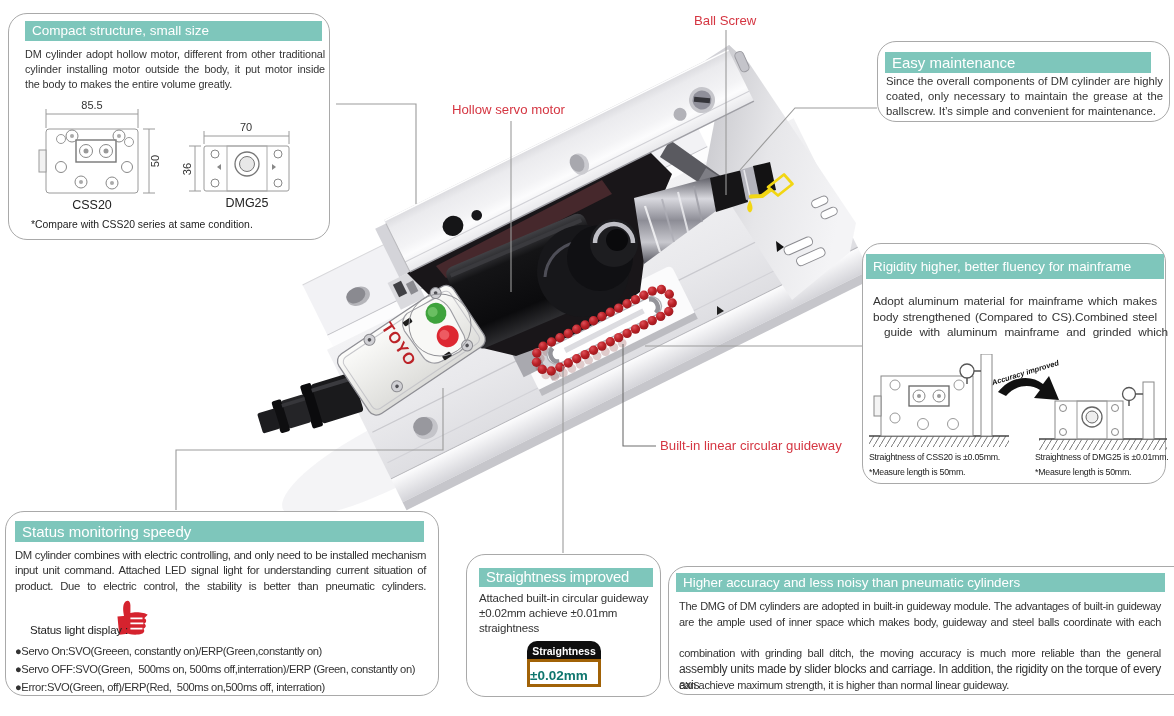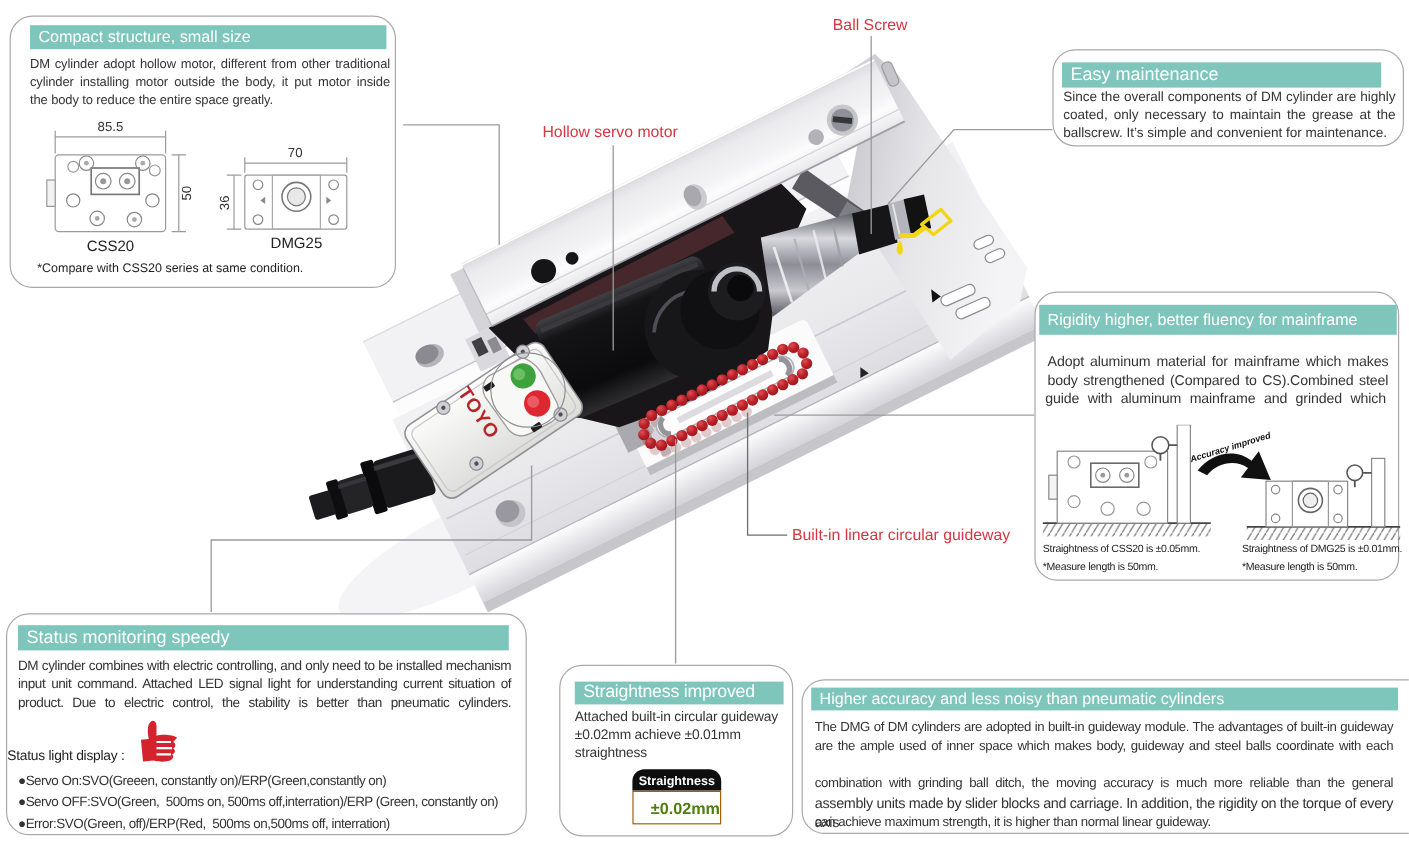--- a/index.html
+++ b/index.html
@@ -258,21 +258,21 @@
 </g>
 <g stroke="#6e6e6e" stroke-width="1.1" fill="none">
   <path d="M656,446 L623,446 L623,344"></path>
 </g>
 </svg>
 
 <div class="box" style="left:8px;top:13px;width:322px;height:227px">
 <div class="hdr" style="left:16px;top:7px;width:297px;height:20px;font-size:13.5px;line-height:20px;letter-spacing:0px">Compact structure, small size</div>
 <div style="position:absolute;left:16px;top:33px;width:300px;font-size:10.8px;line-height:15.2px;color:#333;text-align-last:justify;letter-spacing:-0.1px">DM cylinder adopt hollow motor, different from other traditional</div>
     <div style="position:absolute;left:16px;top:48.2px;width:300px;font-size:10.8px;line-height:15.2px;color:#333;text-align-last:justify;letter-spacing:-0.1px">cylinder installing motor outside the body, it put motor inside</div>
-    <div style="position:absolute;left:16px;top:63.4px;width:300px;font-size:10.8px;line-height:15.2px;color:#333;text-align-last:left;letter-spacing:-0.1px">the body to reduce the entire space greatly.</div>
+    <div style="position:absolute;left:16px;top:63.4px;width:300px;font-size:10.8px;line-height:15.2px;color:#333;text-align-last:left;letter-spacing:-0.1px">the body to makes the entire volume greatly.</div>
 <svg width="322" height="125" viewBox="0 0 322 125" style="position:absolute;left:0;top:74px">
  <g stroke="#9a9a9a" stroke-width="1" fill="none">
   <line x1="37" y1="26" x2="129" y2="26"></line>
   <line x1="37" y1="21" x2="37" y2="40"></line>
         <line x1="129" y1="21" x2="129" y2="40"></line>
   <line x1="140" y1="41" x2="140" y2="105"></line>
   <line x1="134" y1="41" x2="146" y2="41"></line>
         <line x1="134" y1="105" x2="146" y2="105"></line>
   <line x1="195" y1="48" x2="280" y2="48"></line>
   <line x1="195" y1="43" x2="195" y2="56"></line>
@@ -326,21 +326,21 @@
 <div class="box" style="left:877px;top:41px;width:293px;height:81px">
 <div class="hdr" style="left:7px;top:10px;width:266px;height:21px;font-size:15px;line-height:21px;letter-spacing:0px">Easy maintenance</div>
 <div style="position:absolute;left:8px;top:32px;width:277px;font-size:11.3px;line-height:15px;color:#333;text-align-last:justify;letter-spacing:0px">Since the overall components of DM cylinder are highly</div>
     <div style="position:absolute;left:8px;top:47px;width:277px;font-size:11.3px;line-height:15px;color:#333;text-align-last:justify;letter-spacing:0px">coated, only necessary to maintain the grease at the</div>
     <div style="position:absolute;left:8px;top:62px;width:277px;font-size:11.3px;line-height:15px;color:#333;text-align-last:left;letter-spacing:0px">ballscrew. It’s simple and convenient for maintenance.</div>
   </div>
 <div class="box" style="left:862px;top:243px;width:304px;height:241px">
 <div class="hdr" style="left:3px;top:10px;width:298px;height:25px;font-size:13.4px;line-height:25px;letter-spacing:0px">Rigidity higher, better fluency for mainframe</div>
 <div style="position:absolute;left:10px;top:50px;width:284px;font-size:11.8px;line-height:15.6px;color:#333;text-align-last:justify;letter-spacing:-0.1px">Adopt aluminum material for mainframe which makes</div>
     <div style="position:absolute;left:10px;top:65.6px;width:284px;font-size:11.8px;line-height:15.6px;color:#333;text-align-last:justify;letter-spacing:-0.1px">body strengthened (Compared to CS).Combined steel</div>
-    <div style="position:absolute;left:8px;top:81.2px;width:284px;font-size:11.8px;line-height:15.6px;color:#333;text-align-last:justify;letter-spacing:-0.1px">guide with aluminum mainframe and grinded which</div>
+    <div style="position:absolute;left:21px;top:81.2px;width:284px;font-size:11.8px;line-height:15.6px;color:#333;text-align-last:justify;letter-spacing:-0.1px">guide with aluminum mainframe and grinded which</div>
 <svg width="304" height="100" viewBox="0 0 304 100" style="position:absolute;left:0;top:110px">
  <defs>
  <pattern id="hat" width="6" height="10" patternUnits="userSpaceOnUse">
    <path d="M0,10 L6,0" stroke="#777" stroke-width="1" fill="none"></path>
  </pattern>
  </defs>
  <rect x="6" y="82" width="140" height="11" fill="url(#hat)"></rect>
  <line x1="6" y1="82" x2="146" y2="82" stroke="#444" stroke-width="1.4"></line>
  <rect x="18" y="22" width="92" height="60" fill="#fff" stroke="#888"></rect>
  <rect x="11" y="42" width="7" height="20" fill="#f4f4f4" stroke="#888"></rect>
@@ -381,32 +381,32 @@
 <div class="box" style="left:5px;top:511px;width:434px;height:185px">
 <div class="hdr" style="left:9px;top:9px;width:409px;height:21px;font-size:15px;line-height:21px;letter-spacing:0px">Status monitoring speedy</div>
 <div style="position:absolute;left:9px;top:36px;width:411px;font-size:11.3px;line-height:15.4px;color:#333;text-align-last:justify;letter-spacing:-0.35px">DM cylinder combines with electric controlling, and only need to be installed mechanism</div>
     <div style="position:absolute;left:9px;top:51.4px;width:411px;font-size:11.3px;line-height:15.4px;color:#333;text-align-last:justify;letter-spacing:-0.35px">input unit command. Attached LED signal light for understanding current situation of</div>
     <div style="position:absolute;left:9px;top:66.8px;width:411px;font-size:11.3px;line-height:15.4px;color:#333;text-align-last:justify;letter-spacing:-0.35px">product. Due to electric control, the stability is better than pneumatic cylinders.</div>
 <svg width="38" height="44" viewBox="0 0 44 48" style="position:absolute;left:108px;top:86px">
   <path d="M12,21 C10,13 10,6 13,3 C16,0 19,2 19,7 L19,16 C24,14 36,15 39,18 L35,22 C38,23 38,27 35,28 C38,30 37,33 34,34 C36,36 35,39 32,40 C26,42 16,41 12,38 Z" fill="#d5232e"></path>
   <path d="M19,22 l14,0 M19,28 l15,0 M19,34 l14,0" stroke="#fff" stroke-width="2"></path>
   <path d="M4,20 L14,19 16,40 6,41 Z" fill="#d5232e"></path>
 </svg>
-<div class="txt" style="left:0;top:112px;font-size:11.5px;letter-spacing:-0.2px;color:#222">Status light display :</div>
+<div class="txt" style="left:24px;top:112px;font-size:11.5px;letter-spacing:-0.2px;color:#222">Status light display :</div>
 <div style="position:absolute;left:9px;top:131px;width:420px;font-size:11.2px;line-height:17.8px;color:#333;text-align-last:left;letter-spacing:-0.4px">●Servo On:SVO(Greeen, constantly on)/ERP(Green,constantly on)</div>
     <div style="position:absolute;left:9px;top:148.8px;width:420px;font-size:11.2px;line-height:17.8px;color:#333;text-align-last:left;letter-spacing:-0.4px">●Servo OFF:SVO(Green,&nbsp; 500ms on, 500ms off,interration)/ERP (Green, constantly on)</div>
     <div style="position:absolute;left:9px;top:166.6px;width:420px;font-size:11.2px;line-height:17.8px;color:#333;text-align-last:left;letter-spacing:-0.4px">●Error:SVO(Green, off)/ERP(Red,&nbsp; 500ms on,500ms off, interration)</div>
   </div>
 <div class="box" style="left:466px;top:554px;width:195px;height:143px">
 <div class="hdr" style="left:12px;top:13px;width:174px;height:19px;font-size:14.8px;line-height:19px;letter-spacing:-0.2px">Straightness improved</div>
 <div style="position:absolute;left:12px;top:36px;width:177px;font-size:11.5px;line-height:15px;color:#333;text-align-last:left;letter-spacing:-0.15px">Attached built-in circular guideway</div>
     <div style="position:absolute;left:12px;top:51px;width:177px;font-size:11.5px;line-height:15px;color:#333;text-align-last:left;letter-spacing:-0.15px">±0.02mm achieve ±0.01mm</div>
     <div style="position:absolute;left:12px;top:66px;width:177px;font-size:11.5px;line-height:15px;color:#333;text-align-last:left;letter-spacing:-0.15px">straightness</div>
 <div style="position:absolute;left:60px;top:86px;width:74px;height:18px;background:#0e0e0e;border-radius:10px 10px 0 0;color:#fff;font-size:10.5px;font-weight:bold;text-align:center;line-height:20px">Straightness</div>
-<div style="position:absolute;left:60px;top:104px;width:74px;height:28px;background:#fff;border:1px solid #a16207;box-sizing:border-box;color:#4d7c0f;font-size:13.5px;font-weight:bold;text-align:right;line-height:27px">±0.02mm</div>
+<div style="position:absolute;left:60px;top:104px;width:74px;height:28px;background:#fff;border:3px solid #a16207;box-sizing:border-box;color:#0f766e;font-size:13.5px;font-weight:bold;text-align:left;line-height:27px">±0.02mm</div>
 </div>
 <div class="box" style="left:668px;top:566px;width:577px;height:129px">
 <div class="hdr" style="left:7px;top:6px;width:489px;height:19px;font-size:13.4px;line-height:19px;letter-spacing:0px">Higher accuracy and less noisy than pneumatic cylinders</div>
 <div style="position:absolute;left:10px;top:32px;width:482px;font-size:11px;line-height:15.7px;color:#333;text-align-last:justify;letter-spacing:-0.3px">The DMG of DM cylinders are adopted in built-in guideway module. The advantages of built-in guideway</div>
     <div style="position:absolute;left:10px;top:47.7px;width:482px;font-size:11px;line-height:15.7px;color:#333;text-align-last:justify;letter-spacing:-0.3px">are the ample used of inner space which makes body, guideway and steel balls coordinate with each</div>
     <div style="position:absolute;left:10px;top:79.1px;width:482px;font-size:11px;line-height:15.7px;color:#333;text-align-last:justify;letter-spacing:-0.3px">combination with grinding ball ditch, the moving accuracy is much more reliable than the general</div>
     <div style="position:absolute;left:10px;top:94.8px;width:482px;font-size:12px;line-height:15.7px;color:#333;text-align-last:justify;letter-spacing:-0.3px">assembly units made by slider blocks and carriage. In addition, the rigidity on the torque of every axis</div>
     <div style="position:absolute;left:10px;top:110.5px;width:482px;font-size:11px;line-height:15.7px;color:#333;text-align-last:left;letter-spacing:-0.3px">can achieve maximum strength, it is higher than normal linear guideway.</div>
   </div>
 <div class="lbl" style="left:694px;top:13px">Ball Screw</div>

